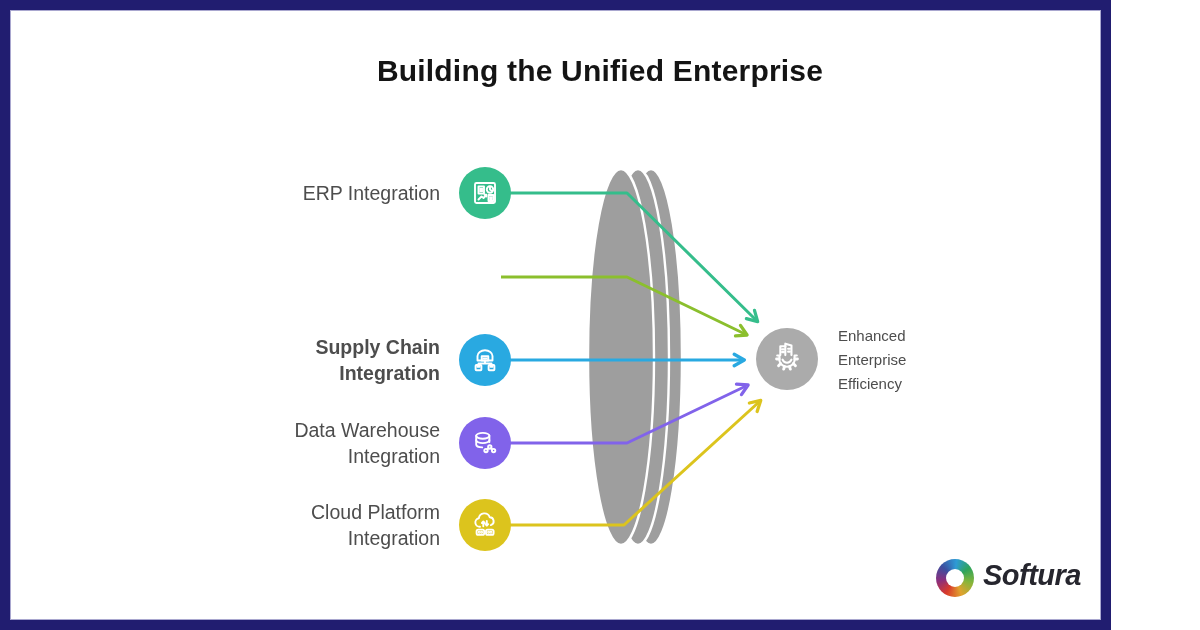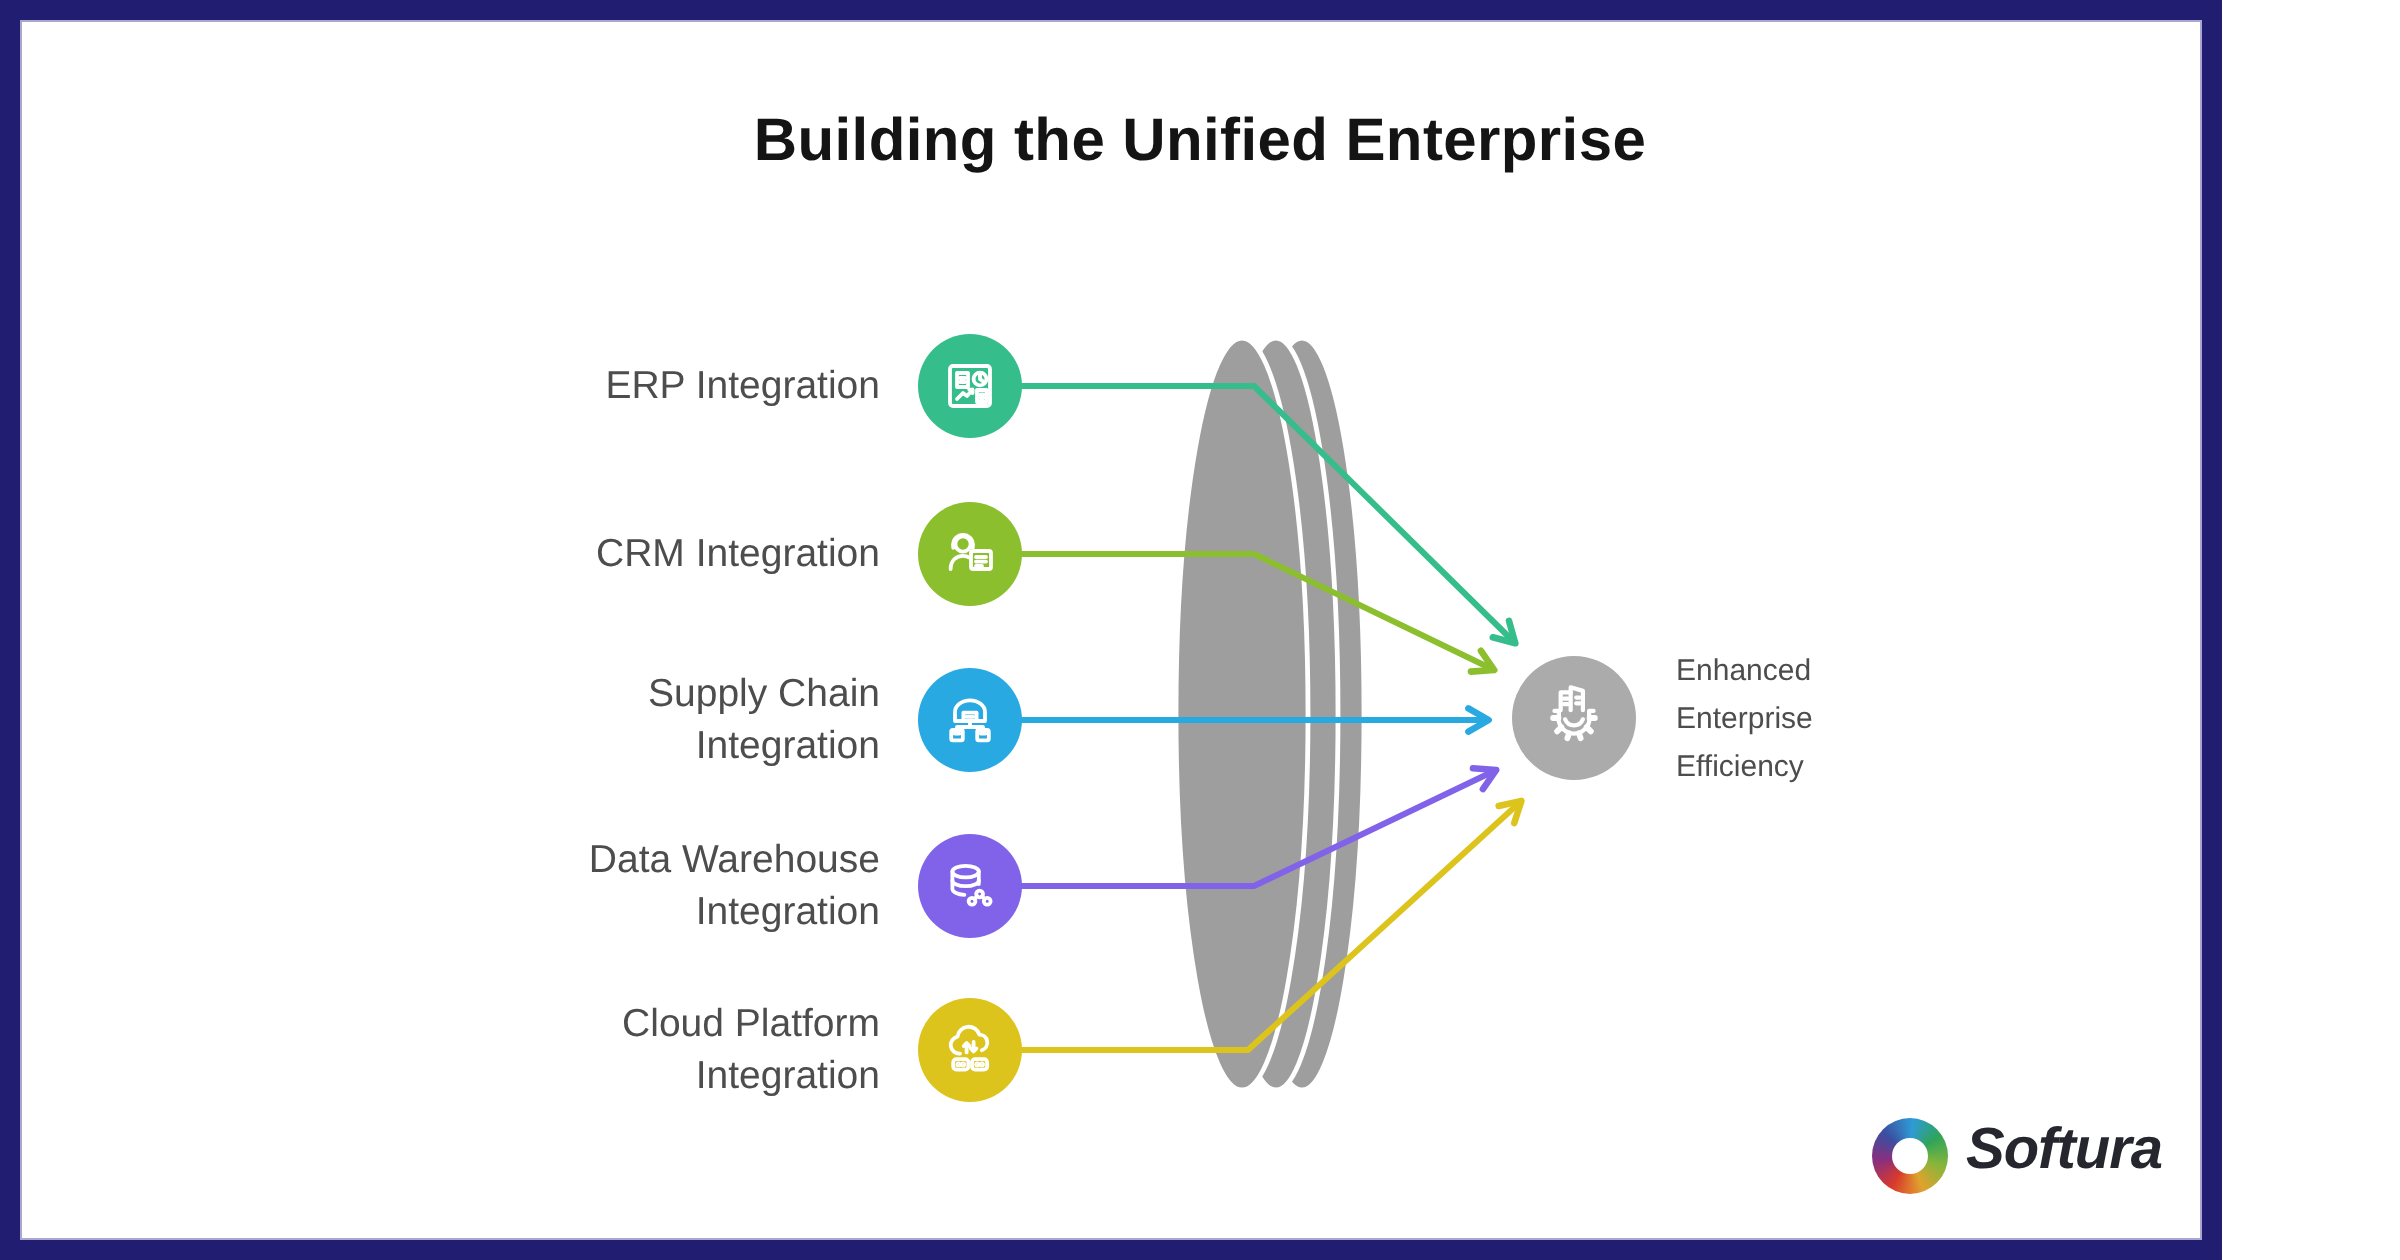--- a/index.html
+++ b/index.html
@@ -24,21 +24,21 @@
   
   .row { position:absolute; left:170px; width:331px; display:flex; align-items:center; justify-content:flex-end; z-index:2; }
   .row-label {
     text-align:right; white-space:pre-line; color:#4d4d4d;
     font-size:19.5px; line-height:26px; margin-right:19px;
   }
   .node-circle {
     width:52px; height:52px; border-radius:50%; flex:0 0 52px;
     display:flex; align-items:center; justify-content:center;
   }
-  .row0 { top:157px;align-items:center; } .row1 { top:241px; } .row2 { top:324px; }
+  .row0 { top:157px;align-items:center; } .row1 { top:241px; } .row2 { top:324px;font-weight:bold; }
   .row3 { top:407px; } .row4 { top:489px; }
 
   
   .target-circle {
     position:absolute; left:746px; top:318px; width:62px; height:62px;
     border-radius:50%; display:flex; align-items:center; justify-content:center; z-index:2;
   }
   .target-label {
     position:absolute; left:828px; top:350px; transform:translateY(-50%);
     white-space:pre-line; color:#4d4d4d; font-size:15px; line-height:24px; z-index:2;
@@ -108,33 +108,20 @@
         <path d="M11,12 h2.5 M11,14 h2.5"></path>
         <circle cx="21" cy="12.5" r="3.2"></circle>
         <path d="M21,12.5 V9.8 M21,12.5 L23.2,14.2"></path>
         <path d="M9.5,22.5 L12.5,19.5 L14.5,21 L17.3,17.8 M15.6,17.8 h1.7 v1.7"></path>
         <rect x="19.5" y="18" width="4.8" height="6"></rect>
         <path d="M21,20.2 h1.8 M21,22 h1.8"></path>
       </svg>
     </div>
   </div>
 
-  <div class="row row1">
-    <div class="row-label">CRM Integration</div>
-    <div class="node-circle" style="background-color: rgb(139, 191, 45);">
-      <svg class="icon-svg" width="32" height="32" viewBox="0 0 32 32">
-        <circle cx="12.5" cy="11" r="3.8"></circle>
-        <path d="M7.6,11.3 a4.9,4.9 0 0 1 9.8,0"></path>
-        <path d="M7.6,11.3 v1.6 M17.4,11.3 v1.6"></path>
-        <path d="M6.3,23.5 c0,-4.2 2.8,-6.6 6.2,-6.6 c1.3,0 2.5,0.4 3.5,1"></path>
-        <rect x="16.5" y="14.5" width="10" height="9" rx="1"></rect>
-        <path d="M19,17.5 h5 M19,19.8 h5 M19,22 h3"></path>
-      </svg>
-    </div>
-  </div>
 
   <div class="row row2">
     <div class="row-label">Supply Chain
 Integration</div>
     <div class="node-circle" style="background-color: rgb(41, 169, 225);">
       <svg class="icon-svg" width="32" height="32" viewBox="0 0 32 32">
         <path d="M8.5,16.5 v-4.5 a7.5,5.8 0 0 1 15,0 v4.5 Z"></path>
         <rect x="12.7" y="12.3" width="6.6" height="4.2"></rect>
         <path d="M14.2,14.4 h3.6"></path>
         <path d="M16,16.5 v3 M9.5,19.5 h13 M9.5,19.5 v1.5 M22.5,19.5 v1.5"></path>

